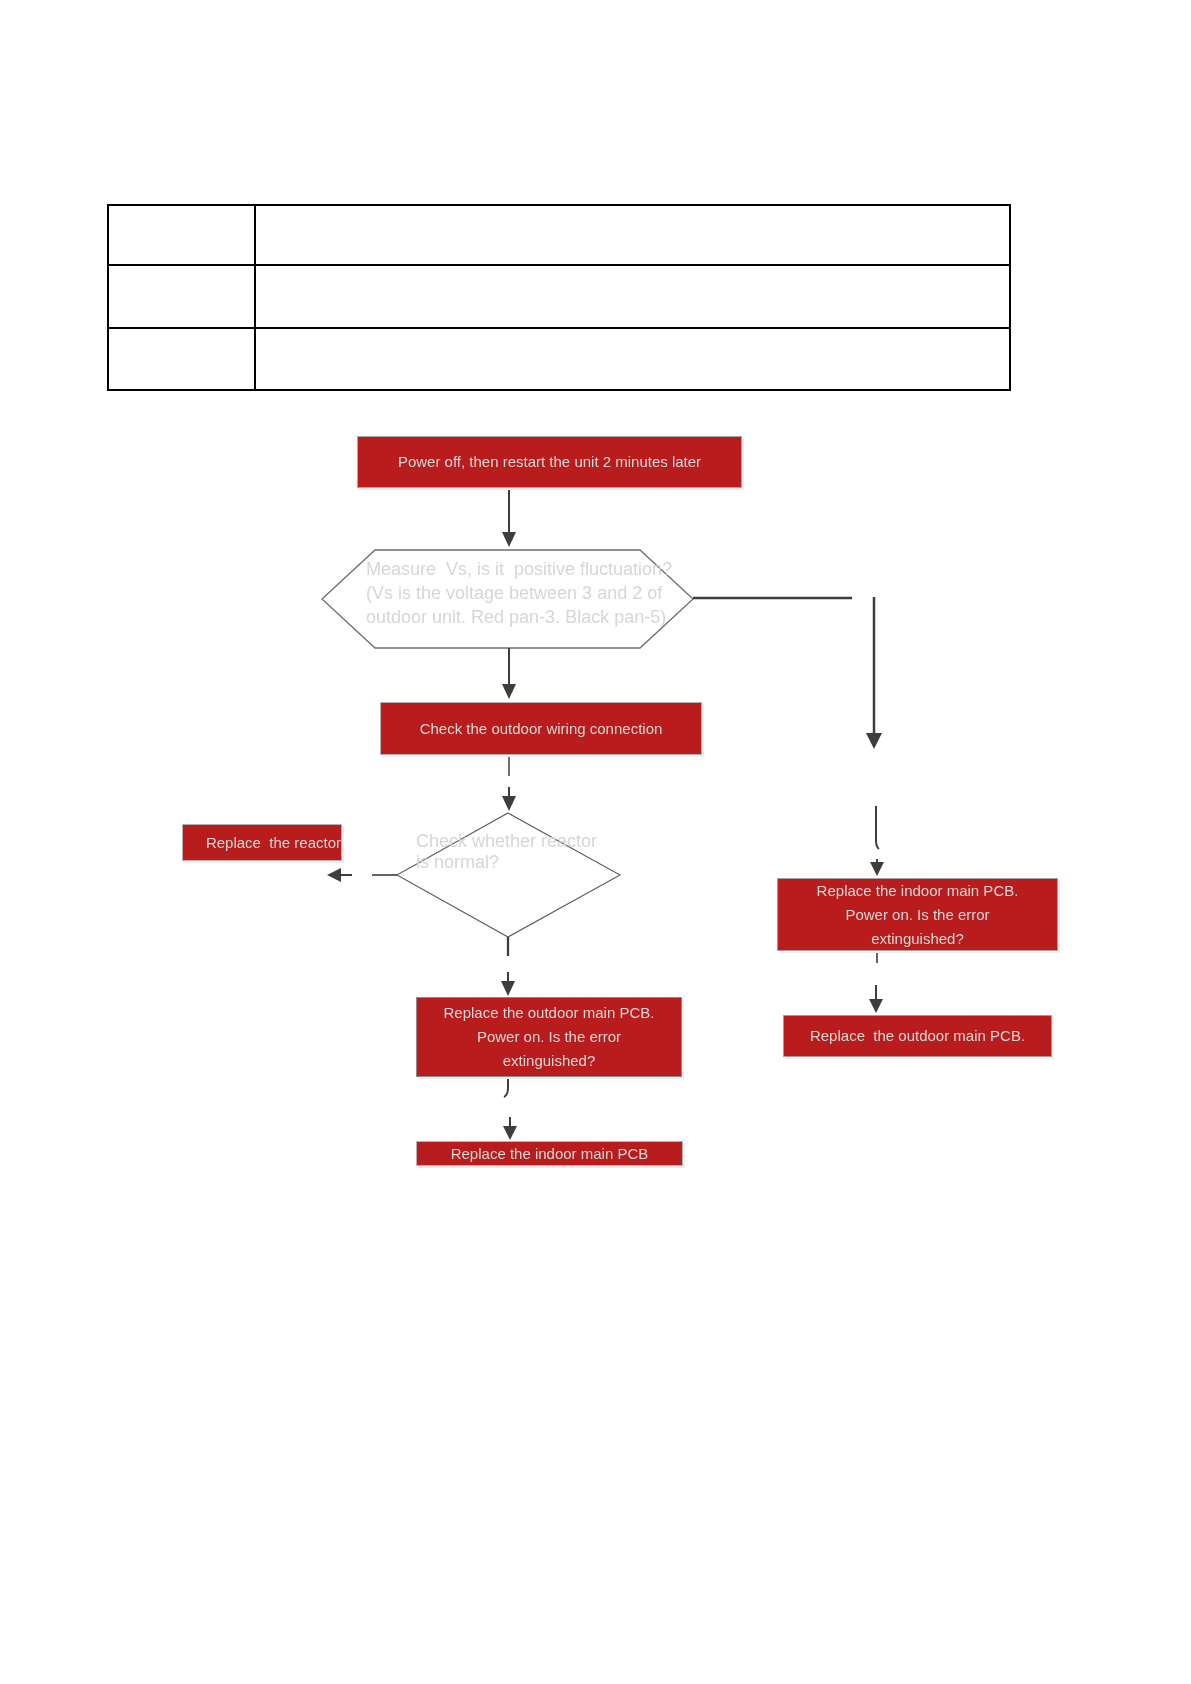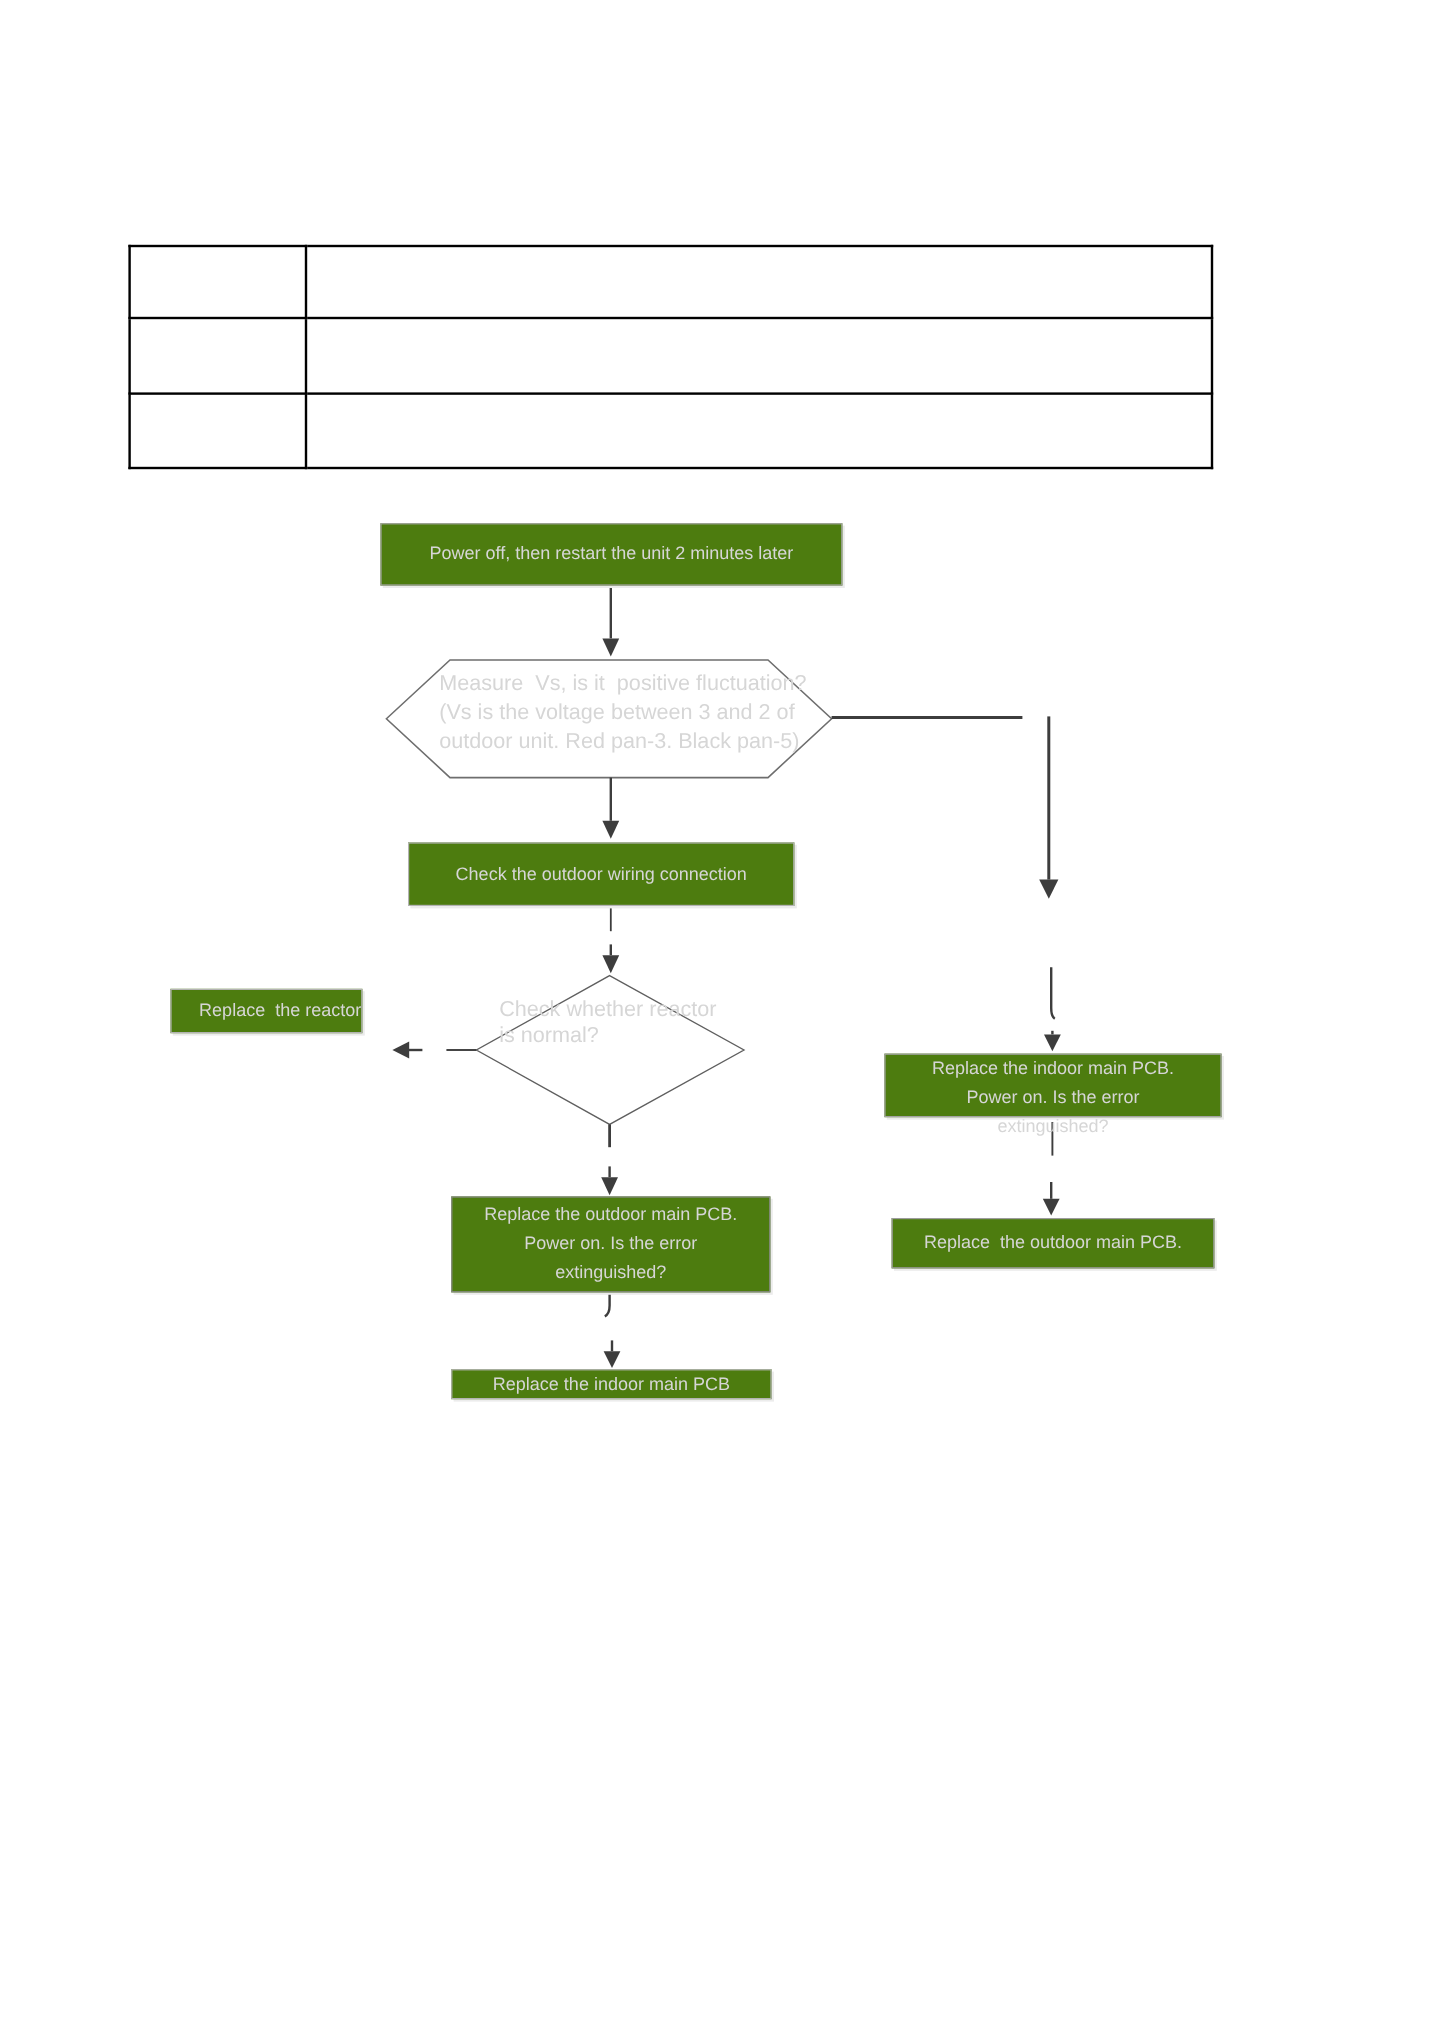--- a/index.html
+++ b/index.html
@@ -32,47 +32,48 @@
   }
   .info-table col.c1{width:147px;}
   .info-table col.c2{width:755px;}
   .info-table tr.r1{height:60px;}
   .info-table tr.r2{height:63px;}
   .info-table tr.r3{height:62px;}
   
   .fc-svg{position:absolute;left:0;top:0;width:1191px;height:1684px;pointer-events:none;}
   .node{
     position:absolute;
-    background:#4d7c0f;
+    background:#b91c1c;
     border:1px solid var(--node-border-light);
     box-shadow:2px 2px 0 #ececec;
     display:flex;align-items:center;justify-content:center;
     text-align:center;
     color:var(--node-text);
     font-size:15px;line-height:24px;
     box-sizing:border-box;
+    margin-left:40px;
   }
   .node.dark{border-color:var(--node-border-dark);}
   .node.tight{align-items:flex-start;overflow:visible;}
   .shape-label{
     position:absolute;
     color:var(--node-text);
     font-size:18px;
     text-align:left;
   }
   .shape-label span,.node span{display:block;white-space:pre;}
   .lbl-hex{left:366px;top:557px;line-height:24px;}
   .lbl-diamond{left:416px;top:831px;line-height:21px;}
   
   .n-power   {left:317px;top:436px;width:385px;height:52px;border-color:#a6a6a6;}
   .n-outwire {left:340px;top:702px;width:322px;height:53px;}
   .n-inwire  {left:718px;top:752px;width:315px;height:53px;}
   .n-reactor {left:142px;top:824px;width:160px;height:37px;justify-content:flex-end;}
   .n-outpcbq {left:376px;top:997px;width:266px;height:80px;}
-  .n-inpcbq  {left:737px;top:878px;width:281px;height:53px;border-color:#a3a3a3;}
+  .n-inpcbq  {left:737px;top:878px;width:281px;height:73px;border-color:#a3a3a3;}
   .n-inpcb   {left:376px;top:1141px;width:267px;height:25px;}
   .n-outpcb  {left:743px;top:1015px;width:269px;height:42px;border-color:#9c9c9c;}
 </style>
 </head>
 <body>
 
 <div class="page">
 
   <table class="info-table">
     <colgroup>

